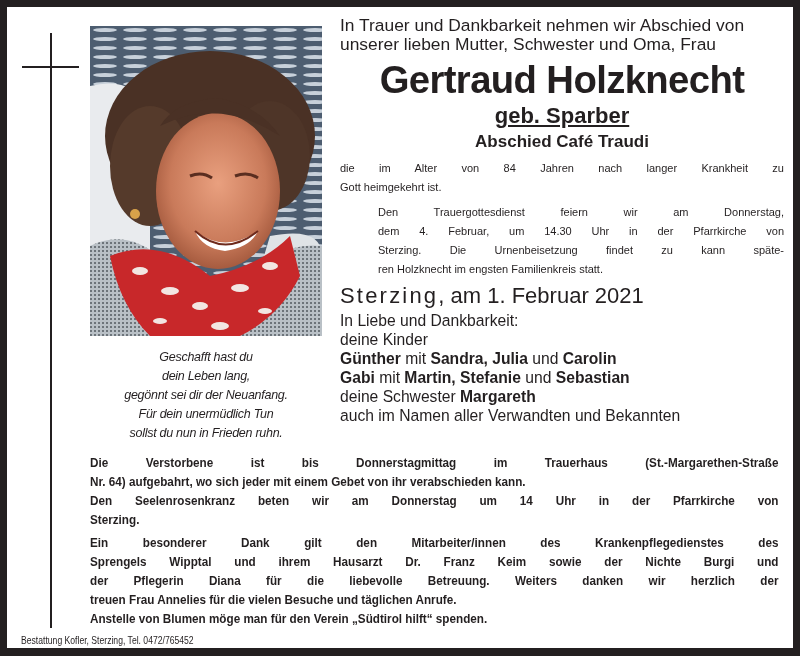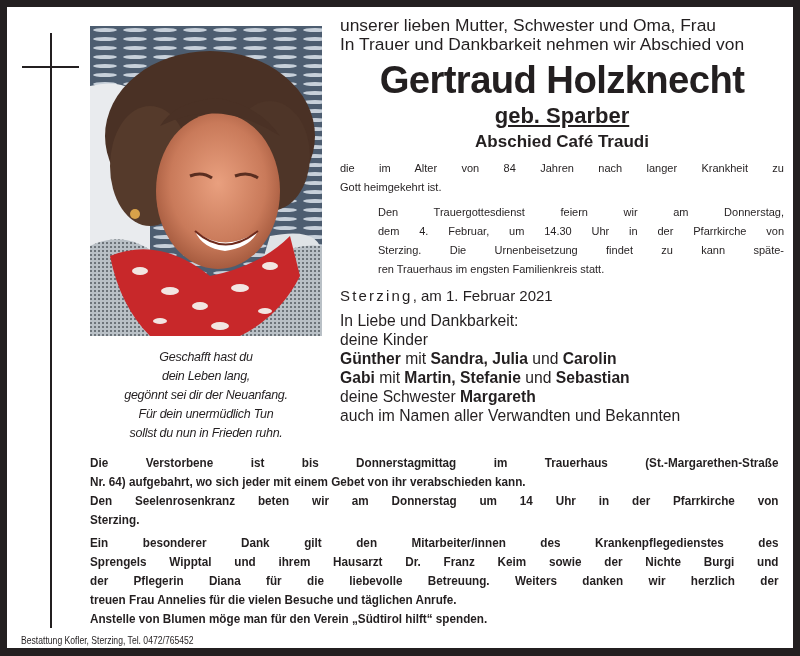--- a/index.html
+++ b/index.html
@@ -89,21 +89,21 @@
     .para {
       font-size: 11px;
       line-height: 19px;
       text-align: justify;
       text-align-last: left;
     }
     .para div { white-space: nowrap; }
     .justify-line { text-align: justify; text-align-last: justify; white-space: normal !important; }
     .p-age { margin-top: 6px; }
     .p-service { margin-top: 6px; margin-left: 38px; }
-    .place-date { margin-top: 7px; font-size: 15px; line-height: 19px; white-space: nowrap; }
+    .place-date { margin-top: 7px; font-size: 22px; line-height: 19px; white-space: nowrap; }
     .place-date .spaced { letter-spacing: 2.2px; }
     .family {
       margin-top: 6px;
       font-size: 17.4px;
       line-height: 19px;
       transform: scaleX(0.9);
       transform-origin: left top;
       width: 500px;
     }
     .family div { white-space: nowrap; }
@@ -189,37 +189,37 @@
   <div class="poem">
     <div>Geschafft hast du</div>
     <div>dein Leben lang,</div>
     <div>gegönnt sei dir der Neuanfang.</div>
     <div>Für dein unermüdlich Tun</div>
     <div>sollst du nun in Frieden ruhn.</div>
   </div>
 
   <div class="right">
     <div class="intro">
+      <div>In Trauer und Dankbarkeit nehmen wir Abschied von</div>
       <div>unserer lieben Mutter, Schwester und Oma, Frau</div>
-      <div>In Trauer und Dankbarkeit nehmen wir Abschied von</div>
     </div>
     <div class="name">Gertraud Holzknecht</div>
     <div class="maiden">geb. Sparber</div>
     <div class="cafe">Abschied Café Traudi</div>
 
     <div class="para p-age">
       <div class="justify-line">die im Alter von 84 Jahren nach langer Krankheit zu</div>
       <div>Gott heimgekehrt ist.</div>
     </div>
 
     <div class="para p-service">
       <div class="justify-line">Den Trauergottesdienst feiern wir am Donnerstag,</div>
       <div class="justify-line">dem 4. Februar, um 14.30 Uhr in der Pfarrkirche von</div>
       <div class="justify-line">Sterzing. Die Urnenbeisetzung findet zu kann späte-</div>
-      <div>ren Trauerhaus im engsten Familienkreis statt.</div>
+      <div>ren Holzknecht im engsten Familienkreis statt.</div>
     </div>
 
     <div class="place-date">
       <span class="spaced">Sterzing</span><span>, am 1. Februar 2021</span>
     </div>
 
     <div class="family">
       <div>In Liebe und Dankbarkeit:</div>
       <div>deine Kinder</div>
       <div><b>Günther</b><span> mit </span><b>Sandra, Julia</b><span> und </span><b>Carolin</b></div>

